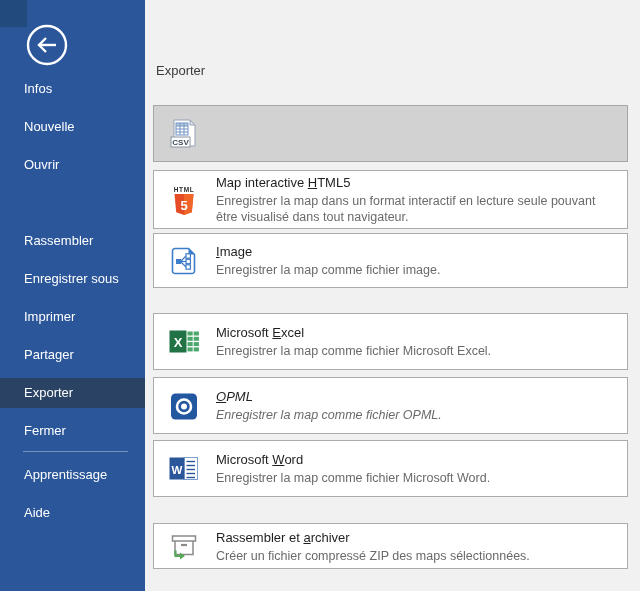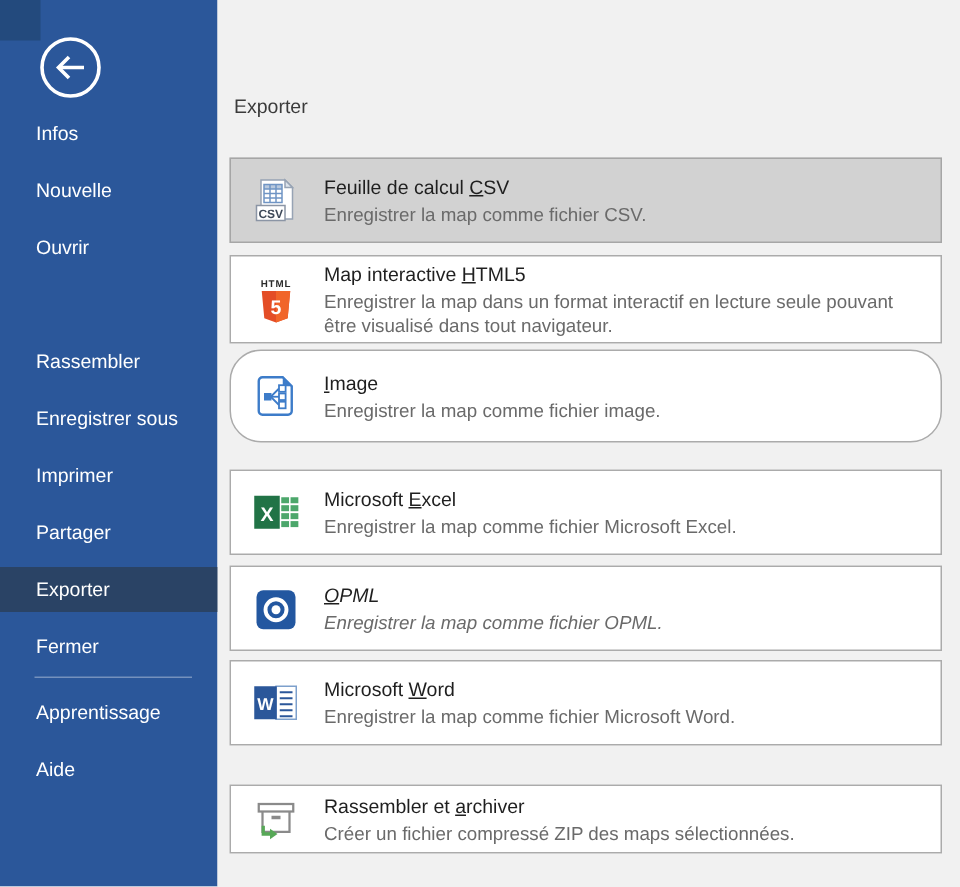--- a/index.html
+++ b/index.html
@@ -58,21 +58,21 @@
   .opt .title {
     font-size: 13px; color: #1f1f1f; line-height: 17px;
   }
   .opt .title .accel { text-decoration: underline; }
   .opt .desc {
     font-size: 12.5px; color: #6a6a6a; line-height: 16px; margin-top: 2px;
   }
   
   #opt-csv     { top: 105px; height: 57px; }
   #opt-html5   { top: 170px; height: 59px; }
-  #opt-image   { top: 233px; height: 62px; border-radius: 21px; }
+  #opt-image   { top: 233px; height: 55px; }
   #opt-excel   { top: 313px; height: 57px; }
   #opt-opml    { top: 377px; height: 57px; font-style: italic; }
   #opt-word    { top: 440px; height: 57px; }
   #opt-archive { top: 523px; height: 46px; }
 
   svg { display: block; }
 </style>
 </head>
 <body>
 
@@ -119,24 +119,20 @@
             <line x1="8" y1="8" x2="20" y2="8"></line>
             <line x1="8" y1="11" x2="20" y2="11"></line>
             <line x1="8" y1="14" x2="20" y2="14"></line>
             <line x1="12" y1="5" x2="12" y2="17"></line>
             <line x1="16" y1="5" x2="16" y2="17"></line>
           </g>
           <rect x="3" y="19" width="19" height="10" fill="#ffffff" stroke="#8b95a5" stroke-width="1"></rect>
           <text x="12.5" y="27" font-size="8" font-weight="bold" fill="#3f4a5a" text-anchor="middle" font-family="Liberation Sans, DejaVu Sans, sans-serif">CSV</text>
         </svg>
       </div>
-      <div class="txt">
-        <div class="title"><span>Feuille de calcul </span><span class="accel">C</span><span>SV</span></div>
-        <div class="desc">Enregistrer la map comme fichier CSV.</div>
-      </div>
     </div>
 
     <div class="opt" id="opt-html5">
       <div class="icon-wrap">
         <svg width="32" height="32" viewBox="0 0 32 32">
           <text x="16" y="7.5" font-size="6.5" font-weight="bold" fill="#2b2b2b" text-anchor="middle" letter-spacing="0.6" font-family="Liberation Sans, DejaVu Sans, sans-serif">HTML</text>
           <path d="M6.5 10 h19 l-1.7 18.2 L16 31 8.2 28.2 z" fill="#e44d26"></path>
           <path d="M16 10 h9.5 l-1.7 18.2 L16 31 z" fill="#f16529"></path>
           <text x="16" y="25.5" font-size="13" font-weight="bold" fill="#ffffff" text-anchor="middle" font-family="Liberation Sans, DejaVu Sans, sans-serif">5</text>
         </svg>

